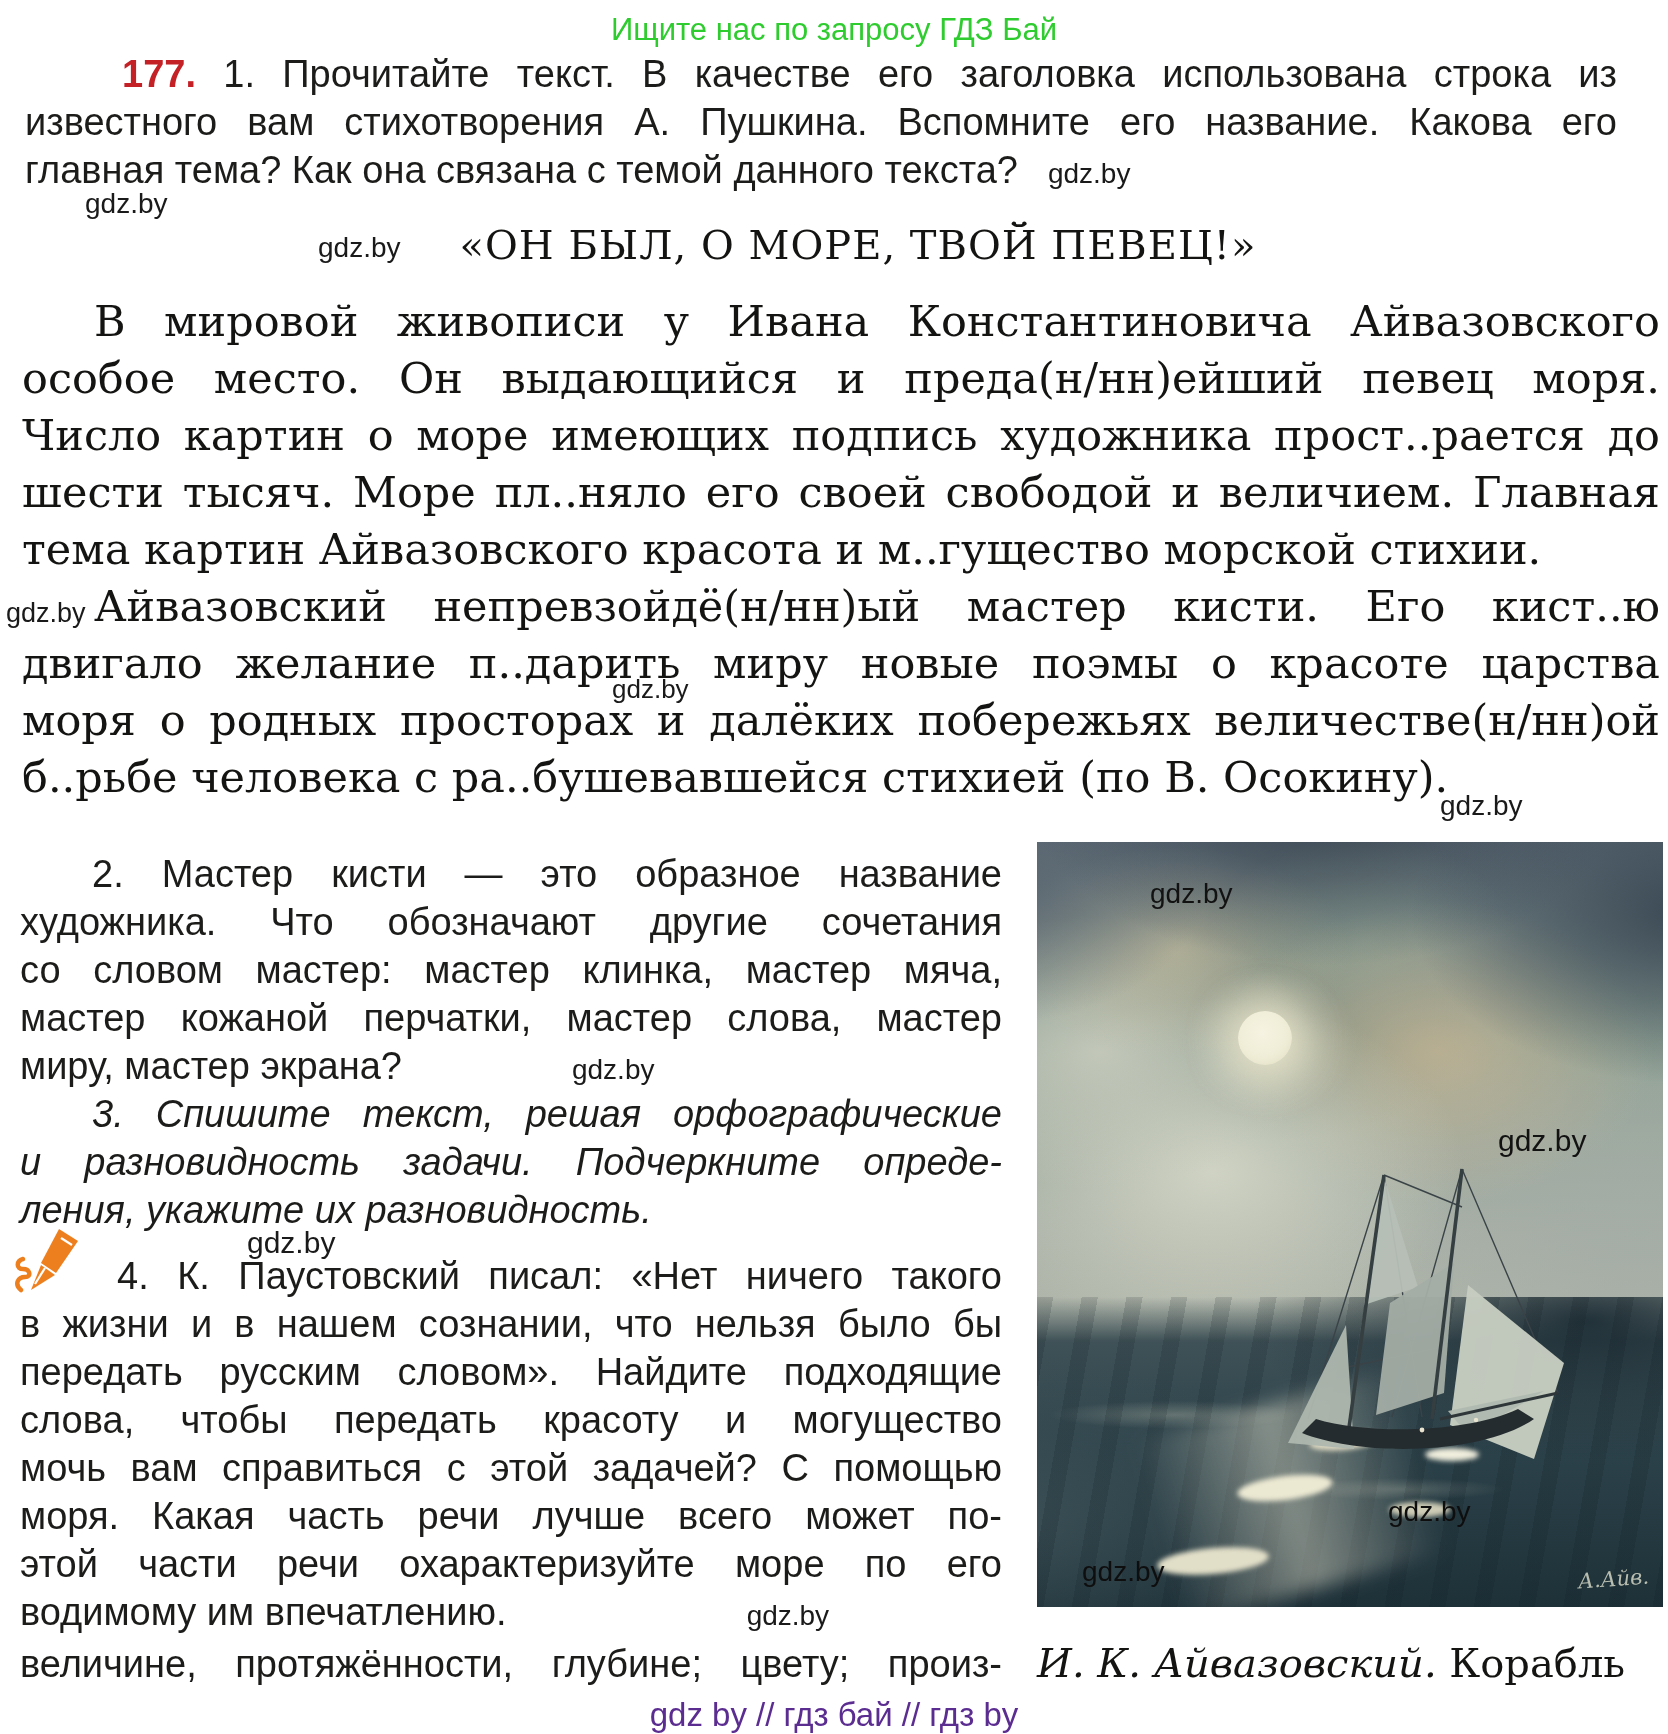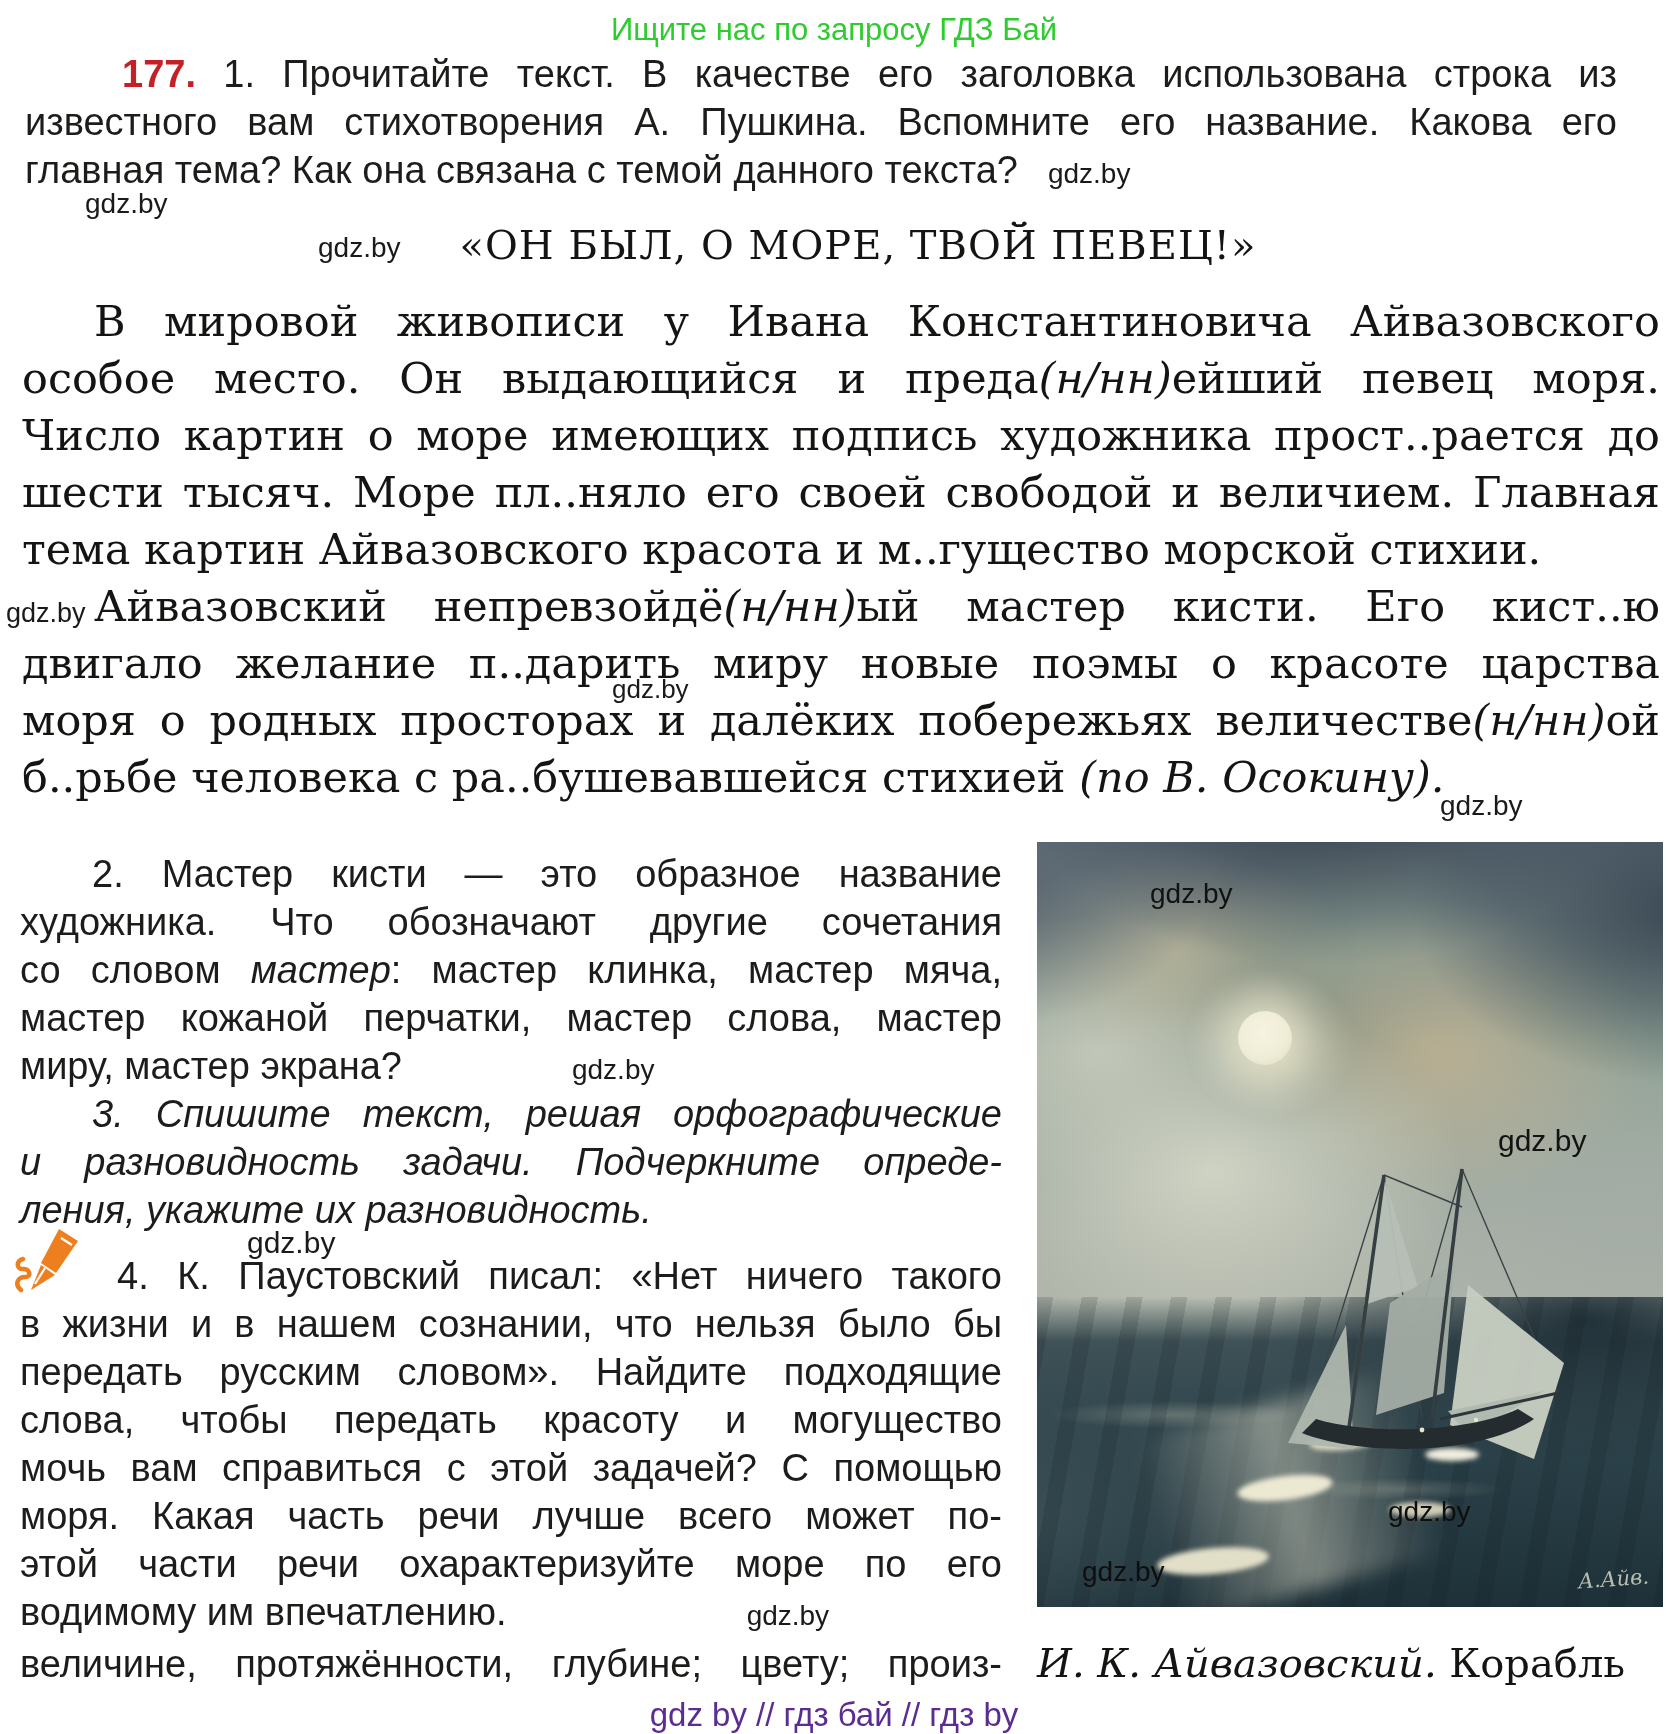--- a/index.html
+++ b/index.html
@@ -7,21 +7,21 @@
     width:1668px;height:1734px;position:relative;overflow:hidden;
     background:#ffffff;color:#161614;
     font-family:"Liberation Sans",sans-serif;
   }
   .abs{position:absolute;}
   
   .sansblock{font-family:"Liberation Sans",sans-serif;font-size:38px;line-height:48px;color:#1c1c1a;}
   .serifblock{font-family:"DejaVu Serif",serif;font-size:43px;line-height:57px;color:#141412;}
   .ln{text-align:justify;text-align-last:justify;}
   .ln.nj{text-align-last:left;}
-  .ln .i{font-style:italic;}
+  .ln .i{}
   .ln .red{color:#c42127;font-weight:bold;}
   .wm{font-family:"Liberation Sans",sans-serif;font-size:28px;font-style:normal;font-weight:normal;color:#1a1a1a;}
   .g30{margin-left:30px;}.g170{margin-left:170px;}.g240{margin-left:240px;}
   .ind{text-indent:72px;}
   .ind2{text-indent:97px;}
   .watermark{font-family:"Liberation Sans",sans-serif;font-size:28px;color:#1a1a1a;white-space:nowrap;z-index:5;}
   #header-wm{top:4px;left:0;width:100%;text-align:center;font-size:31px;color:#2ecc2e;margin-top:8px;}
   #footer-wm{top:1696px;left:0;width:100%;text-align:center;font-size:33px;color:#5c2d91;}
   #passage-title{top:222px;left:0;width:1668px;text-align:center;
     font-family:"DejaVu Serif",serif;font-size:40px;letter-spacing:1px;color:#141412;margin-left:24px;}

